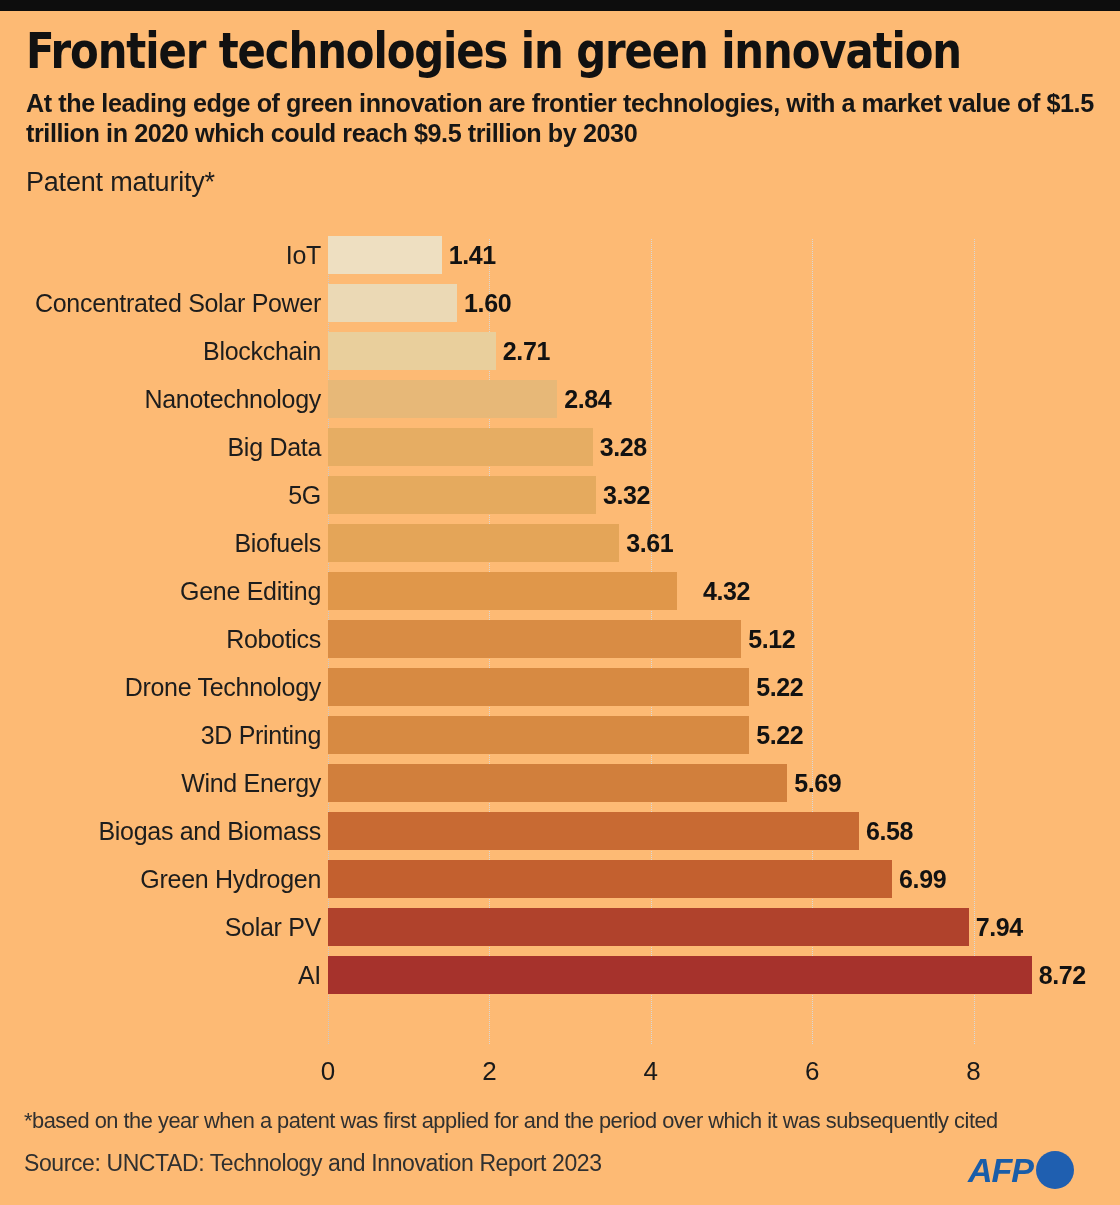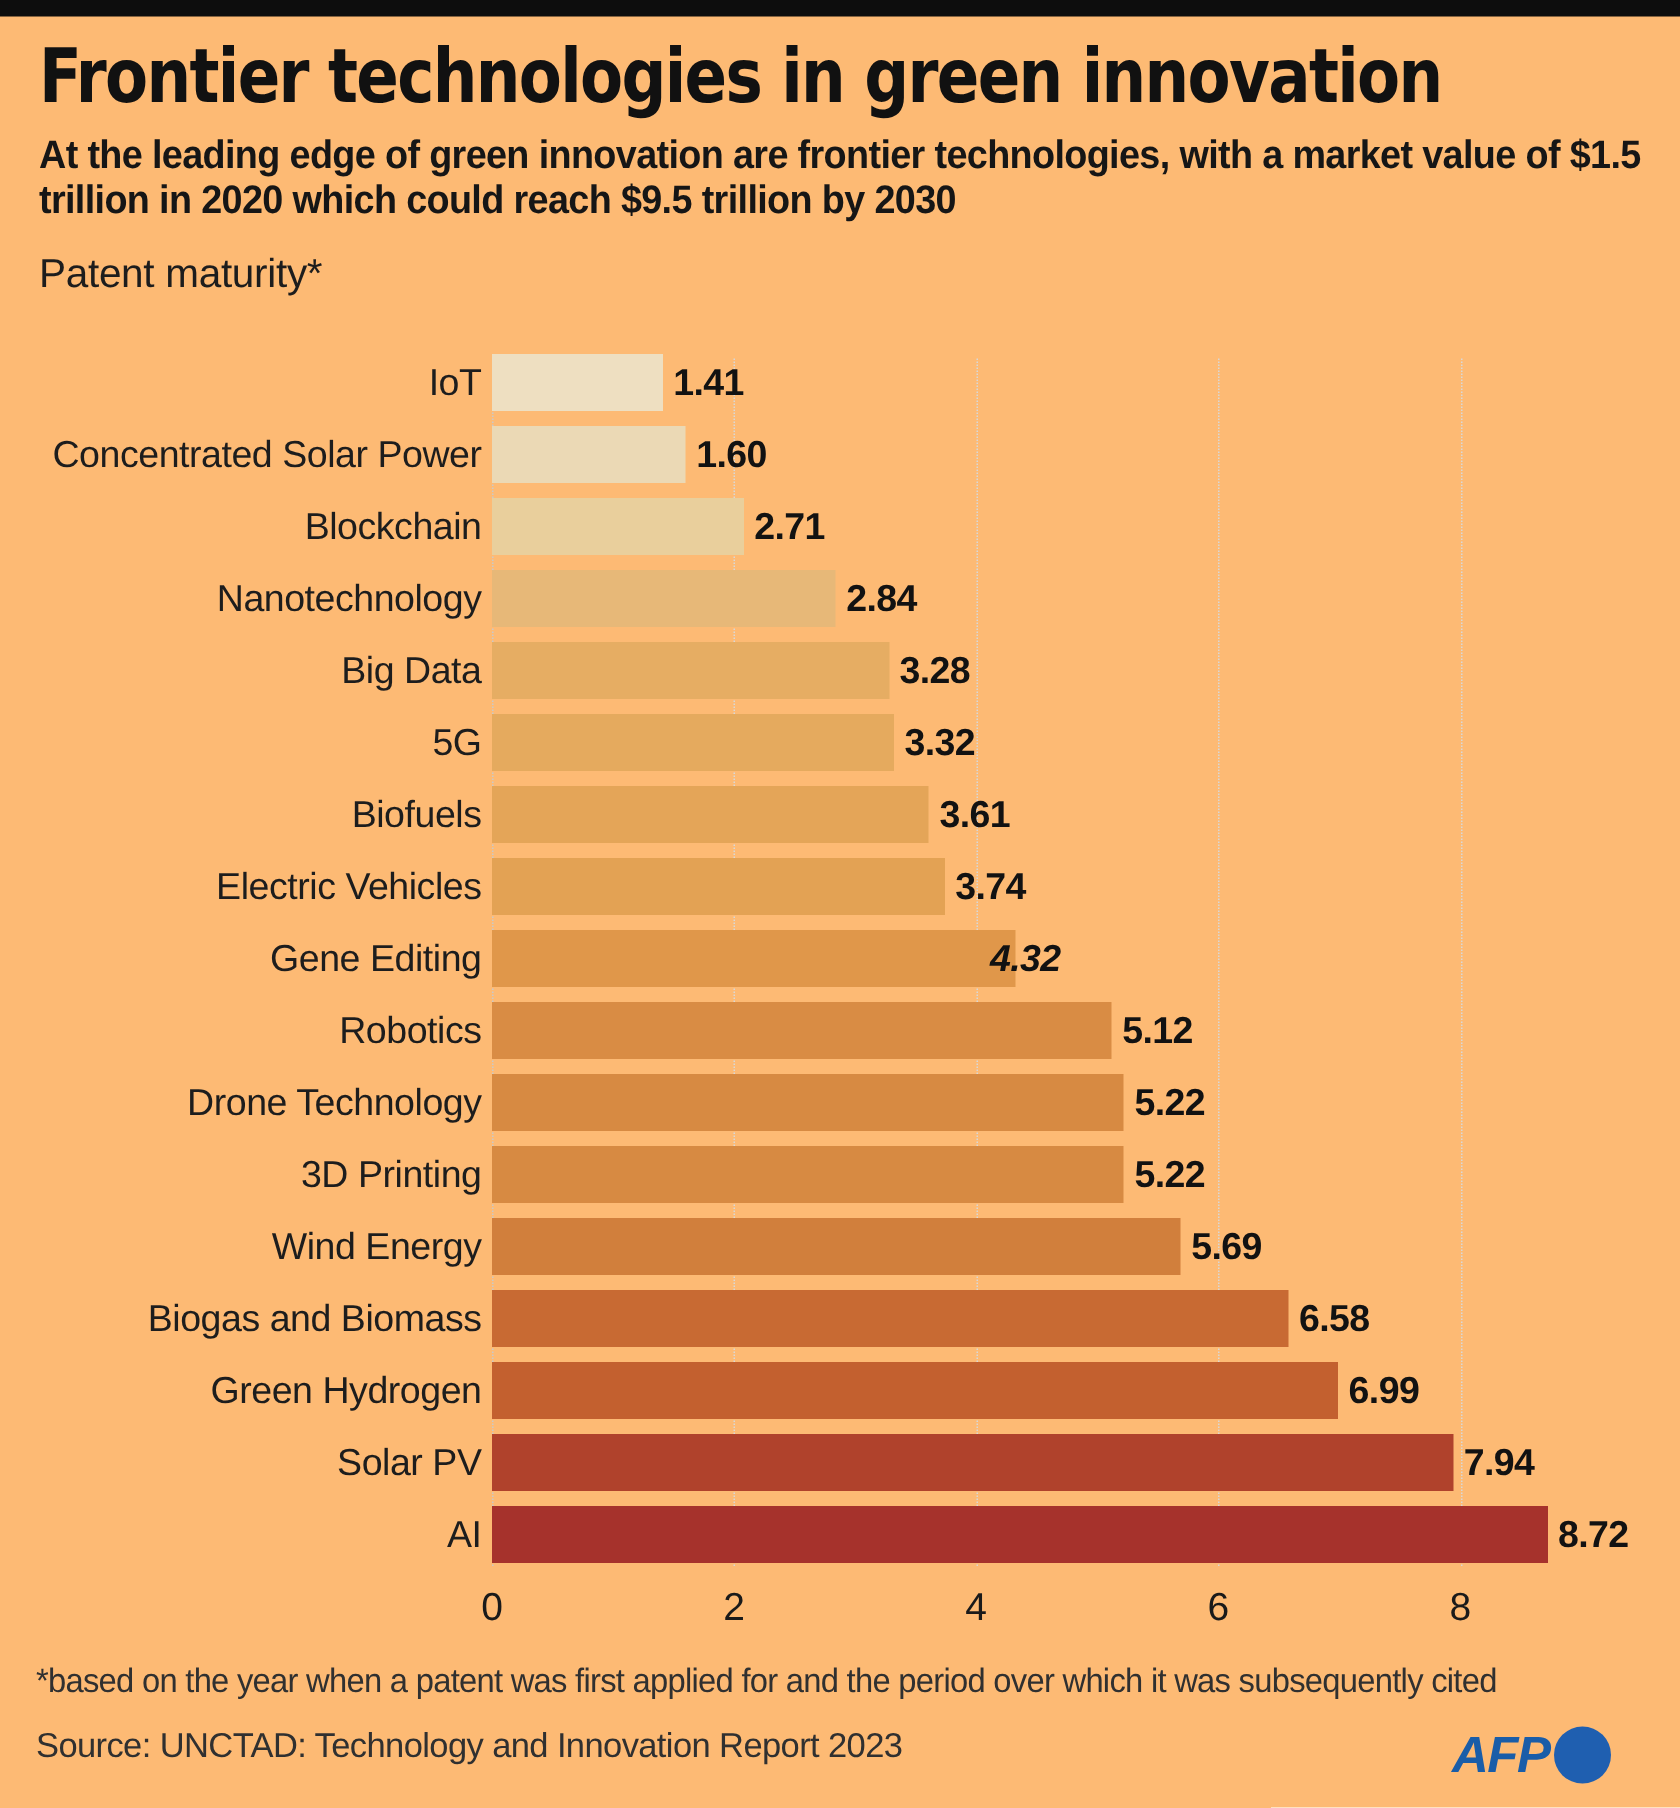--- a/index.html
+++ b/index.html
@@ -262,28 +262,23 @@
           <div class="row-label">5G</div>
           <div class="bar" style="width: 267.924px; background: rgb(229, 170, 94);"></div>
           <div class="bar-value" style="left: 602.924px;">3.32</div>
         </div>
         <div class="row">
           <div class="row-label">Biofuels</div>
           <div class="bar" style="width: 291.327px; background: rgb(228, 165, 88);"></div>
           <div class="bar-value" style="left: 626.327px;">3.61</div>
         </div>
         <div class="row">
-          <div class="row-label">Electric Vehicles</div>
-          <div class="bar" style="width: 301.818px; background: rgb(227, 162, 84);"></div>
-          <div class="bar-value" style="left: 636.818px;">3.74</div>
-        </div>
-        <div class="row">
           <div class="row-label">Gene Editing</div>
           <div class="bar" style="width: 348.624px; background: rgb(224, 151, 74);"></div>
-          <div class="bar-value" style="left: 660px; font-style: italic;">4.32</div>
+          <div class="bar-value" style="left: 703px;">4.32</div>
         </div>
         <div class="row">
           <div class="row-label">Robotics</div>
           <div class="bar" style="width: 413.184px; background: rgb(217, 140, 68);"></div>
           <div class="bar-value" style="left: 748.184px; text-align: center;">5.12</div>
         </div>
         <div class="row">
           <div class="row-label">Drone Technology</div>
           <div class="bar" style="width: 421.254px; background: rgb(215, 138, 66);"></div>
           <div class="bar-value" style="left: 756.254px;">5.22</div>

